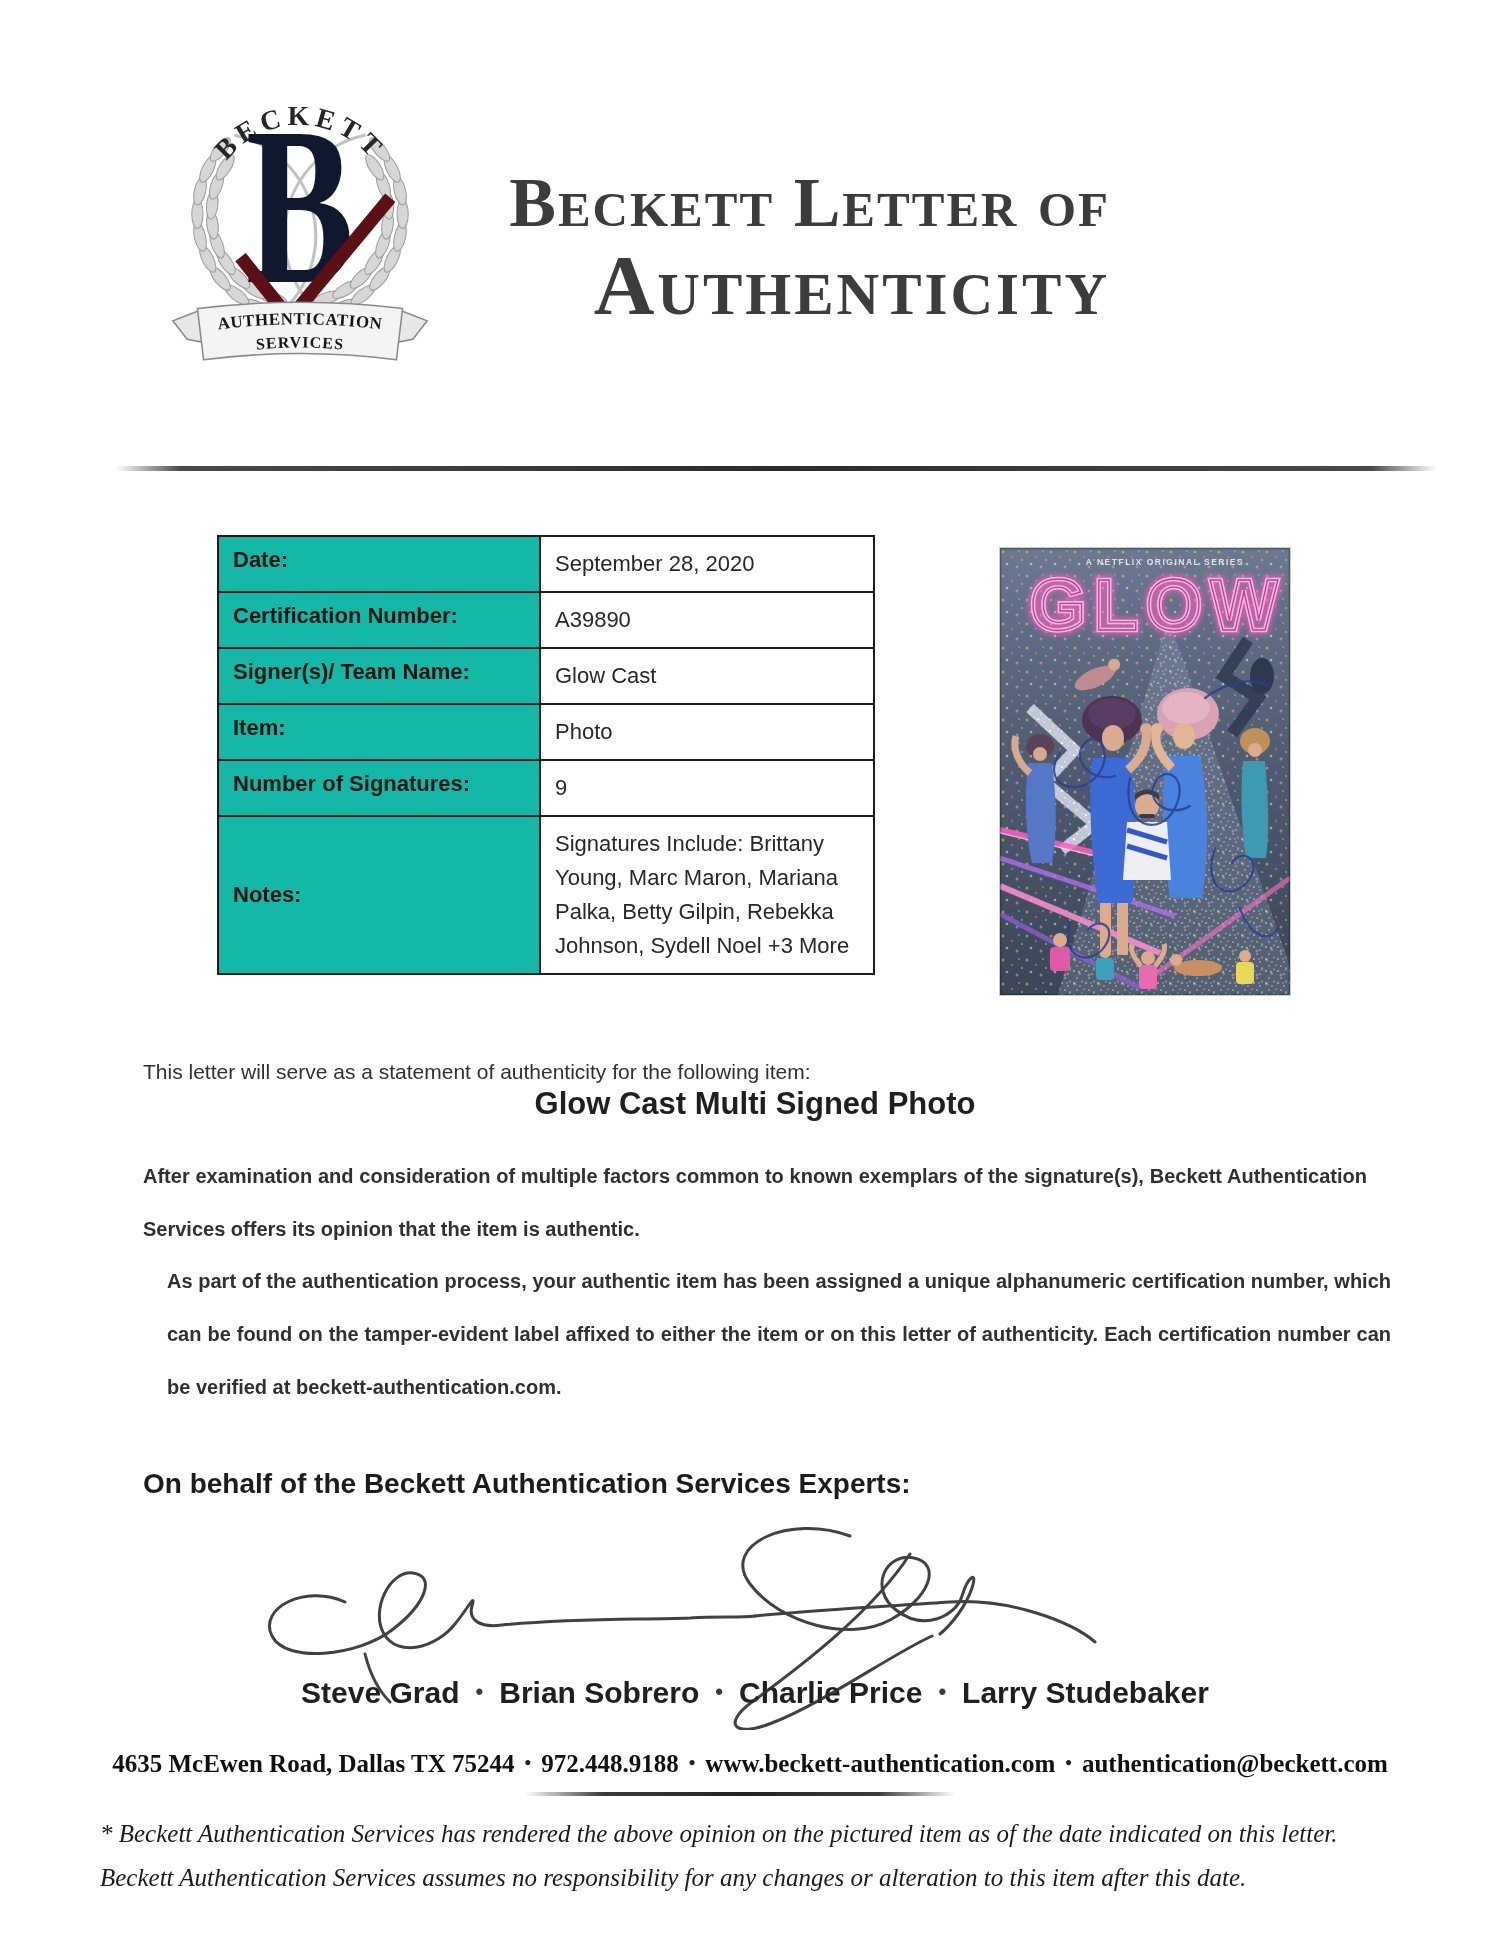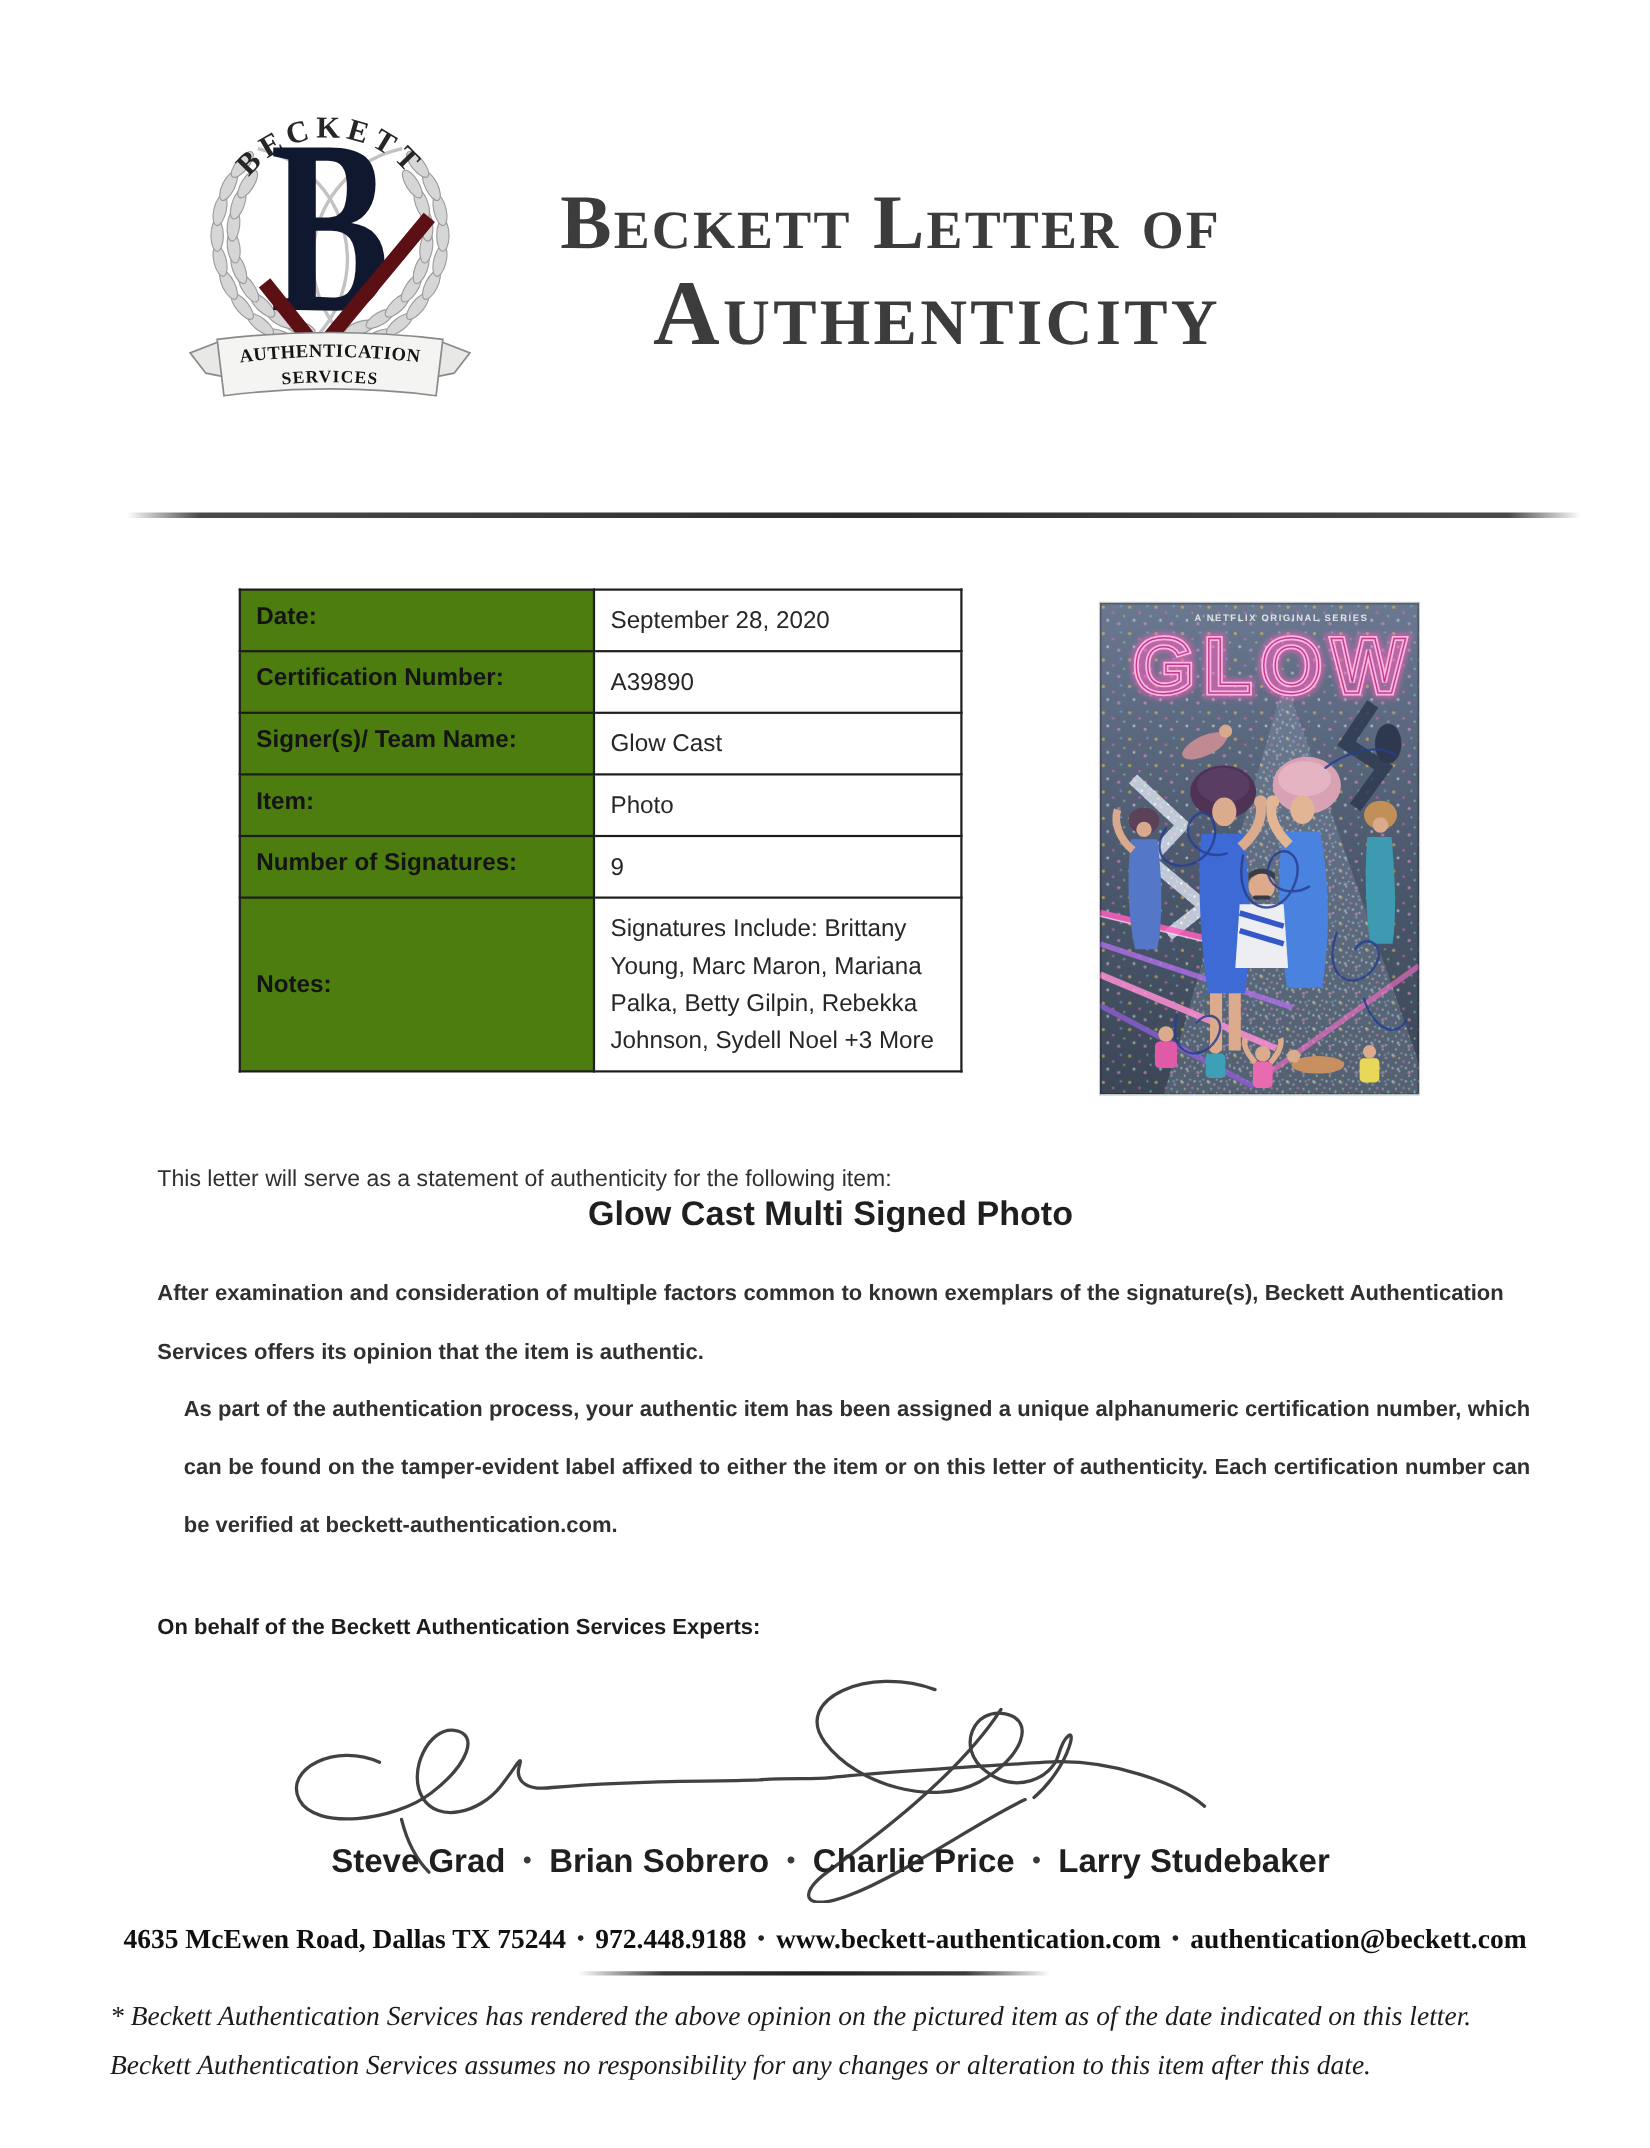--- a/index.html
+++ b/index.html
@@ -11,38 +11,38 @@
   .title-block{position:absolute;left:390px;top:168px;width:720px;text-align:right;
                font-family:"Liberation Serif",serif;font-variant:small-caps;font-weight:700;color:#3c3c3c;}
   .title-line1{font-size:70px;letter-spacing:2px;line-height:1.0;}
   .title-line2{font-size:84px;letter-spacing:3px;line-height:1.0;margin-top:6px;}
   .divider-top{position:absolute;left:115px;top:466px;width:1322px;height:5px;border-radius:3px;
       background:linear-gradient(to right,rgba(60,60,60,0) 0%,#4a4a4a 5%,#2c2c2c 50%,#4a4a4a 95%,rgba(60,60,60,0) 100%);}
 
   
   .info-table{position:absolute;left:217px;top:535px;width:658px;border-collapse:collapse;}
   .info-table td{border:2px solid #1d1d1d;font-size:22px;vertical-align:top;padding:10px 14px;}
-  .info-table td.lbl{width:292px;background:#4d7c0f;font-weight:bold;color:#141414;margin-top:44px;}
+  .info-table td.lbl{width:292px;background:#14b8a6;font-weight:bold;color:#141414;margin-top:44px;}
   .info-table tr.r{height:55px;}
   .info-table tr.notes{height:150px;}
   .info-table tr.notes td.lbl{vertical-align:middle;}
   .info-table td.val{color:#272727;line-height:34px;}
 
   
   .poster{position:absolute;left:1000px;top:548px;width:290px;height:447px;box-shadow:0 0 0 1px rgba(0,0,0,.2);}
 
   
   .intro{position:absolute;left:143px;top:1060px;width:1224px;font-size:21px;color:#303030;}
   .item-title{position:absolute;left:143px;top:1086px;width:1224px;text-align:center;
               font-size:31px;font-weight:bold;color:#1f1f1f;}
   .para{position:absolute;left:143px;width:1224px;font-size:20px;line-height:53px;
         text-align:justify;color:#303030;font-weight:bold;}
   .para1{top:1150px;}
   .para2{top:1255px;margin-left:24px;}
-  .experts-heading{position:absolute;left:143px;top:1468px;font-size:20px;font-weight:bold;color:#1c1c1c;}
+  .experts-heading{position:absolute;left:143px;top:1468px;font-size:28px;font-weight:bold;color:#1c1c1c;}
   .sig-svg{position:absolute;left:250px;top:1524px;width:860px;height:206px;pointer-events:none;z-index:5;}
   .experts{position:absolute;left:143px;top:1676px;width:1224px;text-align:center;
            font-size:30px;font-weight:bold;color:#1f1f1f;z-index:3;}
   .experts .dot{font-size:22px;color:#3a3a3a;margin:0 16px;vertical-align:4px;}
 
   
   .contact{position:absolute;left:100px;top:1750px;width:1300px;text-align:center;
            font-family:"Liberation Serif",serif;font-weight:bold;font-size:25px;color:#101010;}
   .contact .dot{font-size:19px;margin:0 10px;vertical-align:3px;color:#222;}
   .divider-bottom{position:absolute;left:525px;top:1792px;width:430px;height:4px;border-radius:2px;

